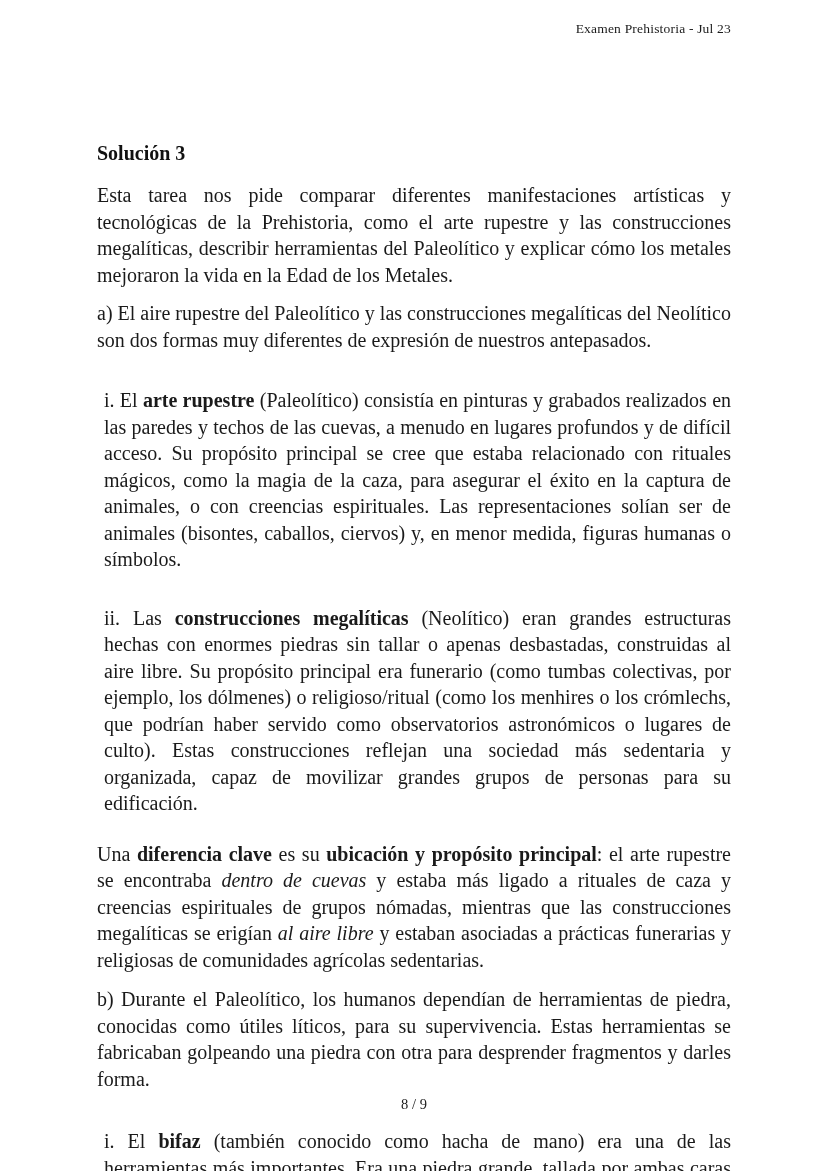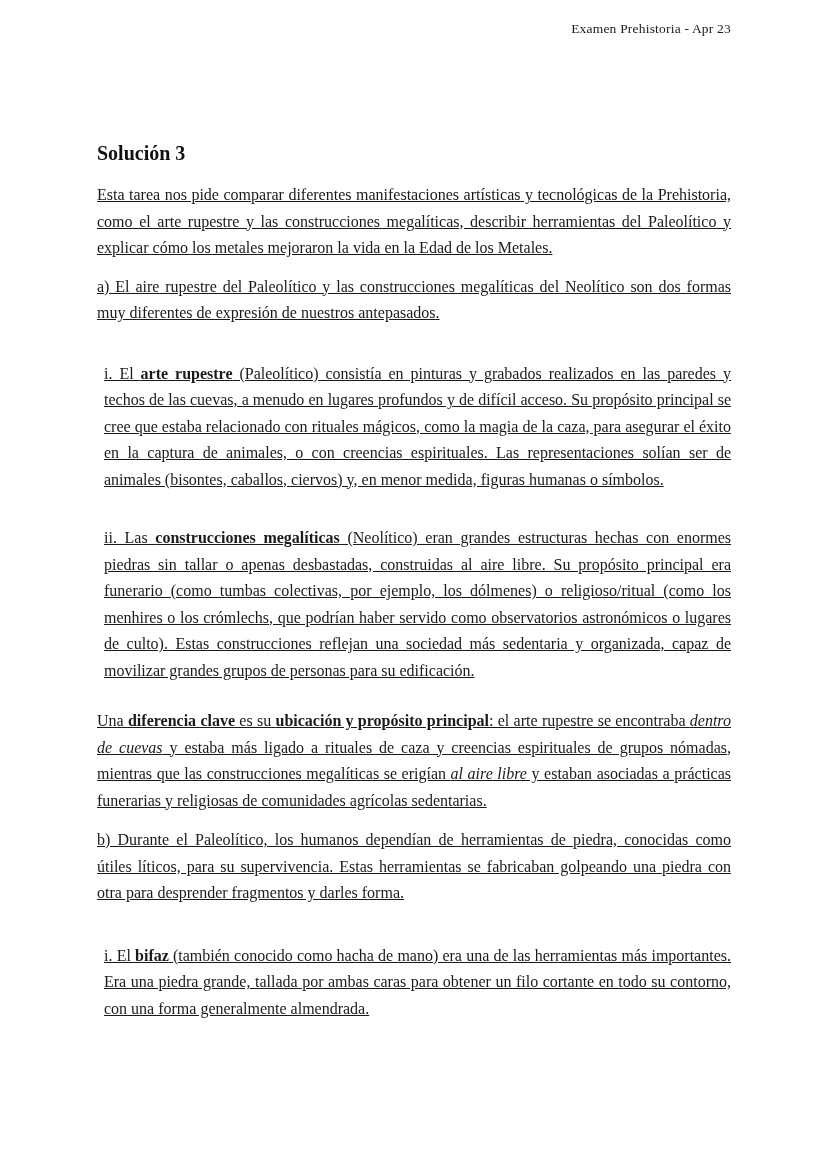--- a/index.html
+++ b/index.html
@@ -34,25 +34,24 @@
   }
   .doc-title {
     margin: 86px 0 0 0;
     font-size: 20px;
     line-height: 1.15;
     font-weight: bold;
     color: #111111;
   }
   .para {
     margin: 0;
-    font-size: 16px;
+    font-size: 20px;
     line-height: 26.5px;
     text-align: justify;
     color: #1a1a1a;
-    text-decoration: underline;
   }
   .para b { font-weight: bold; }
   .para em { font-style: italic; }
 
   .gap-title { margin-top: 17px; }
   .gap-sm   { margin-top: 12px; }
   .gap-md   { margin-top: 24px; }
   .gap-md2  { margin-top: 13px; }
   .gap-lg   { margin-top: 34px; }
   .gap-lg2  { margin-top: 32px; }
@@ -70,21 +69,21 @@
     text-align: center;
     font-size: 14.5px;
     color: #1a1a1a;
   }
 </style>
 </head>
 <body>
 
 <div class="page">
 
-  <div class="running-header">Examen Prehistoria - Apr 23</div>
+  <div class="running-header">Examen Prehistoria - Jul 23</div>
 
   <div class="column">
 
     <h1 class="doc-title">Solución 3</h1>
 
     <p class="para gap-title"><span>Esta tarea nos pide comparar diferentes manifestaciones artísticas y tecnológicas de la Prehistoria, como el arte rupestre y las construcciones megalíticas, describir herramientas del Paleolítico y explicar cómo los metales mejoraron la vida en la Edad de los Metales.</span></p>
 
     <p class="para gap-sm"><span>a) El aire rupestre del Paleolítico y las construcciones megalíticas del Neolítico son dos formas muy diferentes de expresión de nuestros antepasados.</span></p>
 
     <p class="para gap-lg indent-1"><span>i. El </span><b>arte rupestre</b><span> (Paleolítico) consistía en pinturas y grabados realizados en las paredes y techos de las cuevas, a menudo en lugares profundos y de difícil acceso. Su propósito principal se cree que estaba relacionado con rituales mágicos, como la magia de la caza, para asegurar el éxito en la captura de animales, o con creencias espirituales. Las representaciones solían ser de animales (bisontes, caballos, ciervos) y, en menor medida, figuras humanas o símbolos.</span></p>
@@ -93,14 +92,15 @@
 
     <p class="para gap-md"><span>Una </span><b>diferencia clave</b><span> es su </span><b>ubicación y propósito principal</b><span>: el arte rupestre se encontraba </span><em>dentro de cuevas</em><span> y estaba más ligado a rituales de caza y creencias espirituales de grupos nómadas, mientras que las construcciones megalíticas se erigían </span><em>al aire libre</em><span> y estaban asociadas a prácticas funerarias y religiosas de comunidades agrícolas sedentarias.</span></p>
 
     <p class="para gap-md2"><span>b) Durante el Paleolítico, los humanos dependían de herramientas de piedra, conocidas como útiles líticos, para su supervivencia. Estas herramientas se fabricaban golpeando una piedra con otra para desprender fragmentos y darles forma.</span></p>
 
     <p class="para gap-lg3 indent-1"><span>i. El </span><b>bifaz</b><span> (también conocido como hacha de mano) era una de las herramientas más importantes. Era una piedra grande, tallada por ambas caras para obtener un filo cortante en todo su contorno, con una forma generalmente almendrada.</span></p>
 
 
   </div>
 
+  <div class="page-number">8 / 9</div>
 
 </div>
 
 </body></html>

